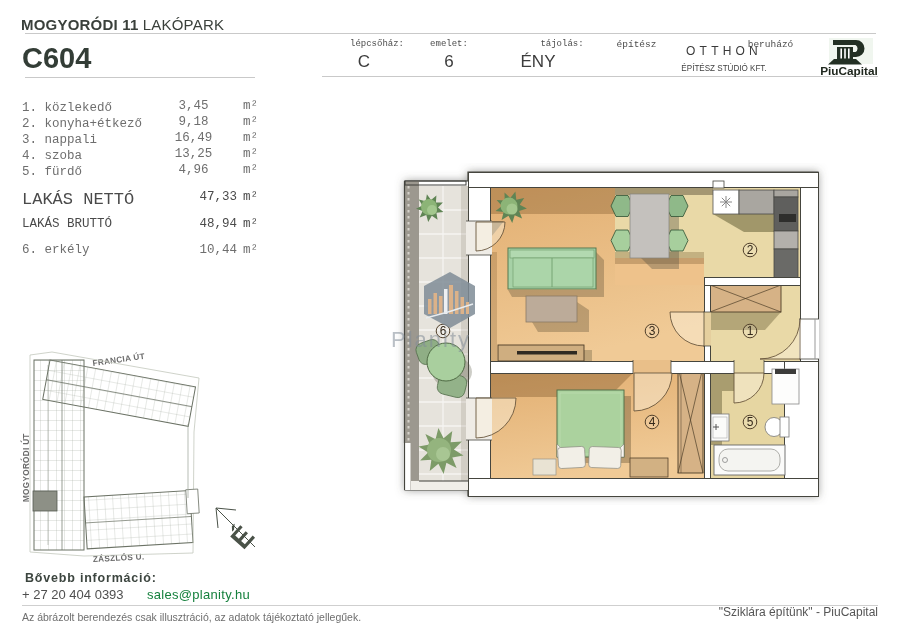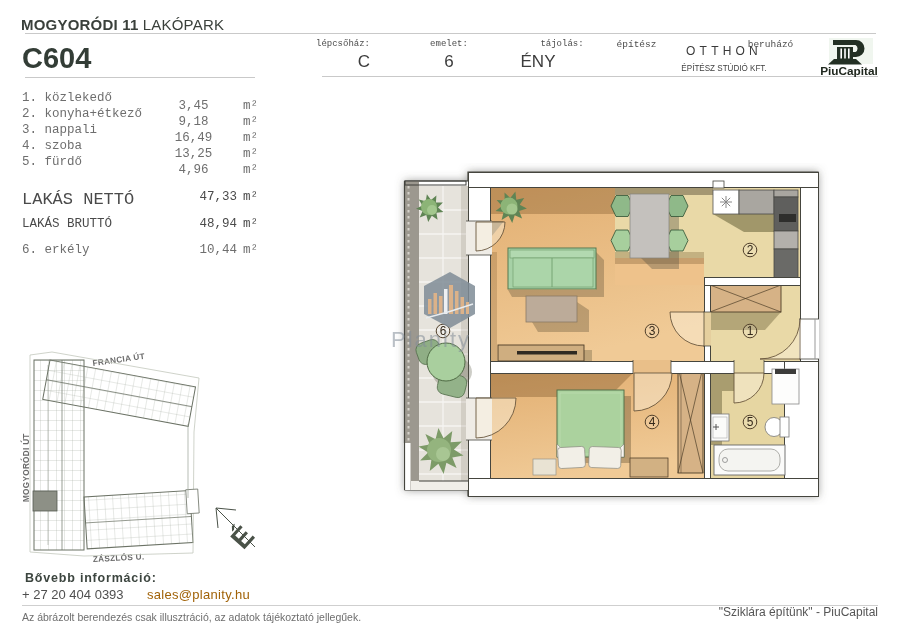--- a/index.html
+++ b/index.html
@@ -13,21 +13,21 @@
 <div class="abs" style="left:21px;top:16px;font-size:15px;font-weight:bold;color:#3a403b;letter-spacing:.2px">MOGYORÓDI 11 <span style="font-weight:normal">LAKÓPARK</span></div>
 
 <div class="abs" style="left:25px;top:33px;width:851px;height:1px;background:#c9c9c9"></div>
 
 <div class="abs" style="left:22px;top:42px;font-size:29px;font-weight:bold;color:#333d36;letter-spacing:0px">C604</div>
 
 <div class="abs" style="left:25px;top:77px;width:230px;height:1px;background:#c9c9c9"></div>
 
 <div class="abs" style="left:322px;top:76px;width:556px;height:1px;background:#c9c9c9"></div>
 
-<div class="abs mono" style="left:316px;top:39px;width:80px;text-align:left;font-size:9px;color:#4c4c4c">lépcsőház:</div>
+<div class="abs mono" style="left:324px;top:39px;width:80px;text-align:right;font-size:9px;color:#4c4c4c">lépcsőház:</div>
 <div class="abs" style="left:324px;top:52px;width:80px;text-align:center;font-size:17px;color:#3c3c3c">C</div>
 
 <div class="abs mono" style="left:409px;top:39px;width:80px;text-align:center;font-size:9px;color:#4c4c4c">emelet:</div>
 <div class="abs" style="left:409px;top:52px;width:80px;text-align:center;font-size:17px;color:#3c3c3c">6</div>
 
 <div class="abs mono" style="left:522px;top:39px;width:80px;text-align:center;font-size:9px;color:#4c4c4c">tájolás:</div>
 <div class="abs" style="left:498px;top:52px;width:80px;text-align:center;font-size:17px;color:#3c3c3c">ÉNY</div>
 
 <div class="abs mono" style="left:600px;top:39px;width:73px;text-align:center;font-size:9.5px;color:#4c4c4c">építész</div>
 
@@ -44,21 +44,21 @@
     <path d="M22,23 H44 L50,28.5 H16 Z"></path>
   </g>
   <g fill="#fff">
     <rect x="28.4" y="12.5" width="1.6" height="10"></rect>
     <rect x="32.2" y="12.5" width="1.6" height="10"></rect>
     <rect x="36" y="12.5" width="1.6" height="10"></rect>
   </g>
   <text x="37" y="38.5" text-anchor="middle" font-size="11.8" font-weight="bold" fill="#20281f" font-family="Liberation Sans,sans-serif">PiuCapital</text>
 </svg>
 
-<div class="abs mono" style="left:22px;top:90px;font-size:12.5px;color:#6e6e6e;line-height:16px;white-space:pre">1. közlekedő
+<div class="abs mono" style="left:22px;top:100px;font-size:12.5px;color:#6e6e6e;line-height:16px;white-space:pre">1. közlekedő
 2. konyha+étkező
 3. nappali
 4. szoba
 5. fürdő</div>
 <div class="abs mono" style="left:150px;top:98px;width:87px;font-size:12.5px;color:#6e6e6e;line-height:16px;text-align:center;white-space:pre">3,45
 9,18
 16,49
 13,25
 4,96</div>
 <div class="abs mono" style="left:243px;top:98px;font-size:12.5px;color:#6e6e6e;line-height:16px;white-space:pre">m²
@@ -433,19 +433,19 @@
     <rect x="444" y="289" width="3.5" height="25" fill="#eef0f2"></rect>
     <path d="M426,318 Q450,312 473,304" fill="none" stroke="#e8ecef" stroke-width="1.4"></path>
     <text x="391" y="347" font-size="22" fill="rgba(130,141,152,0.55)" letter-spacing="2" font-family="Liberation Sans,sans-serif">Planity</text>
   </g>
 </svg>
 
 <div class="abs" style="left:25px;top:571px;font-size:12.5px;font-weight:bold;color:#3c453f;letter-spacing:.8px">Bővebb információ:</div>
 
 <div class="abs" style="left:22px;top:587px;font-size:13px;color:#4f4f4f;letter-spacing:0px">+ 27 20 404 0393</div>
 
-<div class="abs" style="left:147px;top:587px;font-size:13px;color:#a16207;letter-spacing:0.3px">sales@planity.hu</div>
+<div class="abs" style="left:147px;top:587px;font-size:13px;color:#15803d;letter-spacing:0.3px">sales@planity.hu</div>
 
 <div class="abs" style="left:22px;top:605px;width:856px;height:1px;background:#cfcfcf"></div>
 
 <div class="abs" style="left:22px;top:611px;font-size:10.5px;color:#6e6e6e">Az ábrázolt berendezés csak illusztráció, az adatok tájékoztató jellegűek.</div>
 
 <div class="abs" style="right:22px;top:605px;font-size:12px;color:#555">"Sziklára építünk" - PiuCapital</div>
 
 </body></html>

